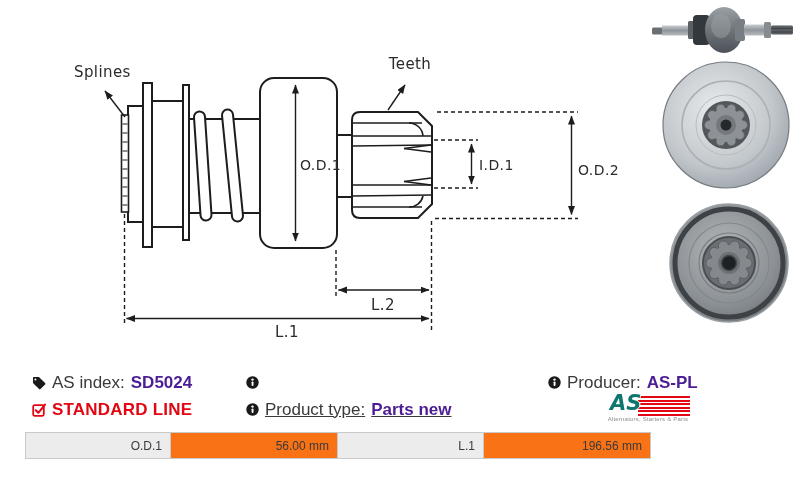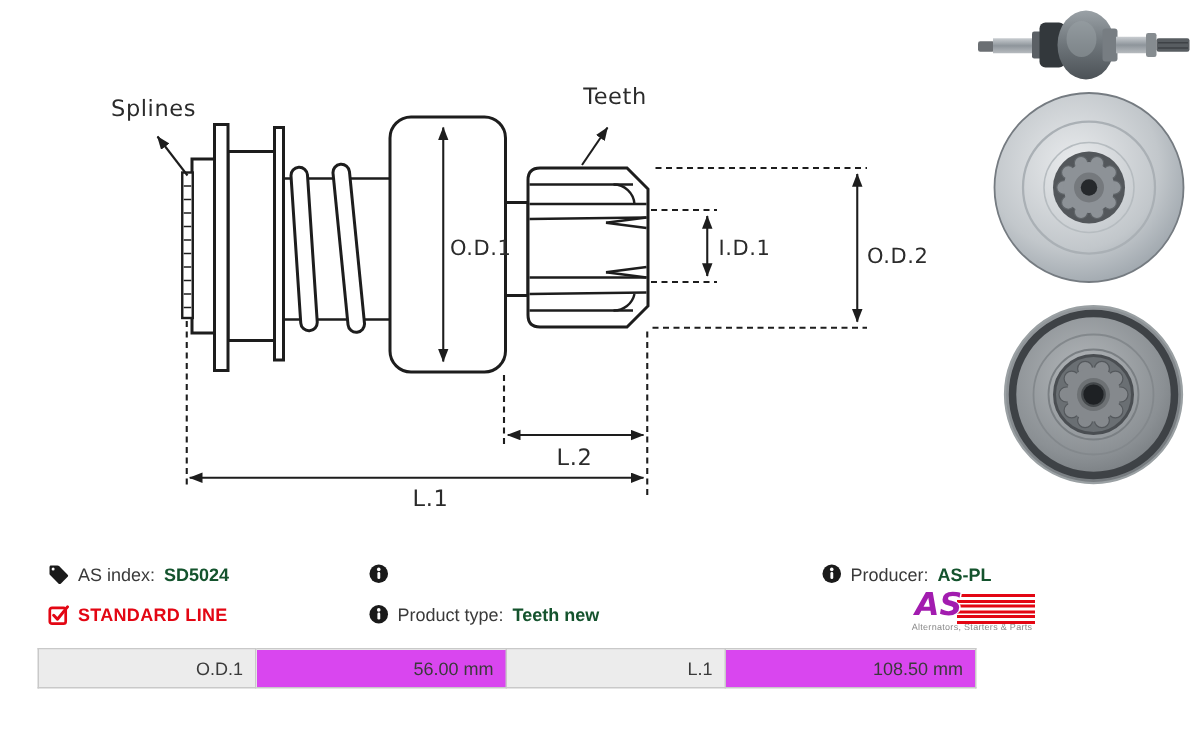--- a/index.html
+++ b/index.html
@@ -5,43 +5,43 @@
   html,body{margin:0;padding:0;}
   body{
     width:800px;height:486px;background:#ffffff;position:relative;overflow:hidden;
     font-family:"Liberation Sans", sans-serif;color:#3a3a3a;
   }
   
   #canvas{position:absolute;left:0;top:0;width:800px;height:370px;}
   .dim-label{font-family:"DejaVu Sans",sans-serif;font-size:14px;fill:#2b2b2b;letter-spacing:.4px;}
   .big-label{font-family:"DejaVu Sans",sans-serif;font-size:15px;fill:#2b2b2b;letter-spacing:.4px;}
   
-  .info-item{position:absolute;display:flex;align-items:center;gap:6px;font-size:12px;height:15px;white-space:nowrap;}
-  .info-item b{font-weight:bold;color:#14532d;}
+  .info-item{position:absolute;display:flex;align-items:center;gap:6px;font-size:17px;height:15px;white-space:nowrap;}
+  .info-item b{font-weight:bold;color:#4c1d95;}
   .red-bold{color:#e30613;font-weight:bold;letter-spacing:.2px;}
   .icon{flex:0 0 auto;display:block;}
   
   #logo{position:absolute;left:598px;top:394px;width:100px;text-align:center;}
   #logo .mark{position:relative;height:20px;}
   #logo .stripes{position:absolute;right:8px;top:2px;width:52px;}
   #logo .stripes div{height:2px;background:#e30613;margin-bottom:1.5px;}
   #logo .as-text{
     position:absolute;left:12px;top:-3px;font-family:"DejaVu Sans",sans-serif;
-    font-weight:bold;font-style:italic;font-size:21px;color:#a21caf;
+    font-weight:bold;font-style:italic;font-size:21px;color:#0f766e;
     text-shadow:1px 0 0 #fff,-1px 0 0 #fff;
   }
   #logo .tagline{margin-top:2px;font-size:6px;color:#8a8a8a;letter-spacing:.2px;white-space:nowrap;}
   
   #spec-table{position:absolute;left:25px;top:432px;border-collapse:collapse;table-layout:fixed;}
   #spec-table td{
     border:1px solid #c9c9c9;height:25px;padding:0 8px 0 0;text-align:right;
     font-size:12px;color:#3a3a3a;overflow:hidden;
   }
   #spec-table td.lbl{background:#ececec;}
-  #spec-table td.val{background:#d946ef;}
+  #spec-table td.val{background:#f97316;}
   .w1{width:136px}.w2{width:158px}.w3{width:137px}.w4{width:158px}
 </style>
 </head>
 <body>
 
 <svg id="canvas" viewBox="0 0 800 370">
   <defs>
     <marker id="ah" markerUnits="userSpaceOnUse" markerWidth="10" markerHeight="8" refX="8.5" refY="3.5" orient="auto-start-reverse">
       <path d="M0,0 L9,3.5 L0,7 Z" fill="#1d1d1d"></path>
     </marker>
@@ -244,28 +244,28 @@
 </div>
 
 <div class="info-item" style="left:32px;top:402px;">
   <svg class="icon" width="14" height="14" viewBox="0 0 14 14">
     <rect x="1.2" y="2.2" width="10.6" height="10.6" rx="1.5" fill="none" stroke="#e30613" stroke-width="1.8"></rect>
     <path d="M3.8,7.2 L6.3,9.8 L13,1.6" fill="none" stroke="#e30613" stroke-width="2" stroke-linecap="round" stroke-linejoin="round"></path>
   </svg>
   <span class="red-bold">STANDARD LINE</span>
 </div>
 
-<div class="info-item" style="left:246px;top:402px;">
+<div class="info-item" style="left:246px;top:402px;text-decoration:underline;">
   <svg class="icon" width="13" height="13" viewBox="0 0 13 13">
     <circle cx="6.5" cy="6.5" r="6.2" fill="#1a1a1a"></circle>
     <circle cx="6.5" cy="3.6" r="1.2" fill="#ffffff"></circle>
     <rect x="5.6" y="5.4" width="1.9" height="4.6" rx="0.9" fill="#ffffff"></rect>
   </svg>
   <span>Product type:</span>
-  <b>Teeth new</b>
+  <b>Parts new</b>
 </div>
 
 <div id="logo">
   <div class="mark">
     <div class="stripes">
       <div></div>
         <div></div>
         <div></div>
         <div></div>
         <div></div>
@@ -275,16 +275,16 @@
   </div>
   <div class="tagline">Alternators, Starters &amp; Parts</div>
 </div>
 
 <table id="spec-table">
   <tbody>
     <tr>
       <td class="lbl w1">O.D.1</td>
       <td class="val w2">56.00 mm</td>
       <td class="lbl w3">L.1</td>
-      <td class="val w4">108.50 mm</td>
+      <td class="val w4">196.56 mm</td>
     </tr>
   </tbody>
 </table>
 
 </body></html>

